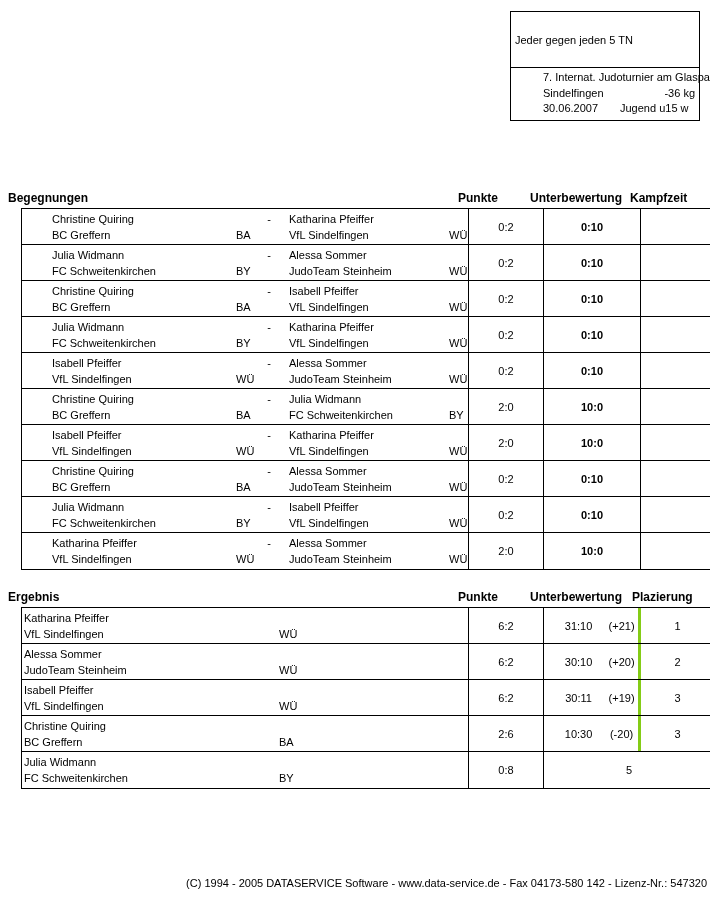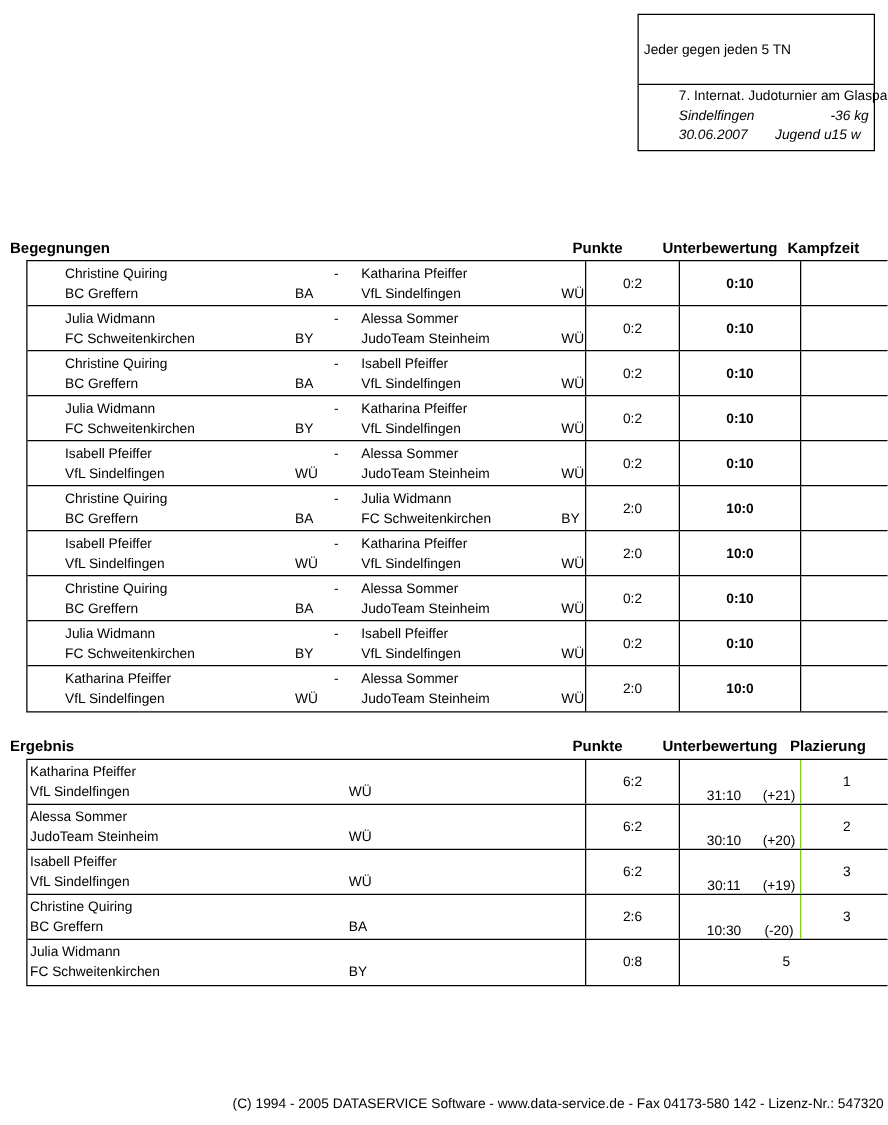--- a/index.html
+++ b/index.html
@@ -8,21 +8,21 @@
     background:#ffffff; color:#000000;
     font-family:"Liberation Sans", sans-serif; font-size:11px;
   }
 
   
   .header-box { position:absolute; left:510px; top:11px; width:190px;
     border:1px solid #000; background:#fff; box-sizing:border-box; }
   .hb-top { height:37px; border-bottom:1px solid #000; padding:3px 4px 0; box-sizing:border-box;margin-top:19px; }
   .hb-bottom { padding:2px 4px 3px;margin-left:28px; }
   .hb-line { line-height:15.5px; white-space:nowrap; }
-  .hb-flex { display:flex;font-style:italic; }
+  .hb-flex { display:flex; }
   .hb-loc { width:126px; }
   .hb-date { width:77px; }
 
   
   .label-row { position:absolute; left:0; width:710px; height:16px; }
   .lbl { position:absolute; top:0; font-weight:bold; font-size:12px; white-space:nowrap; }
   .lx-title { left:8px; }
   .lx-punkte { left:458px; }
   .lx-unterb { left:530px; }
   .lx-last { left:630px; }
@@ -32,21 +32,21 @@
   .table { position:absolute; left:8px; width:694px; border:1px solid #000; box-sizing:border-box;margin-left:13px; }
   .matches { top:208px; }
   .results { top:607px; }
   .b-row, .e-row { display:flex; height:36px; border-bottom:1px solid #000; box-sizing:border-box; }
   .b-row:last-child, .e-row:last-child { border-bottom:none; }
   .cell { box-sizing:border-box; }
   .names, .enames { width:447px; border-right:1px solid #000; padding-top:2px; overflow:hidden; }
   .punkte { width:75px; border-right:1px solid #000; display:flex; align-items:center; justify-content:center; }
   .unterb { width:97px; border-right:1px solid #000; display:flex; align-items:center; justify-content:center;font-weight:bold; }
   .kampf { flex:1; }
-  .unterb-split { width:97px; border-right:1px solid #84cc16; display:flex; align-items:flex-end; padding-left:8px; }
+  .unterb-split { width:97px; border-right:3px solid #84cc16; display:flex; align-items:center; padding-left:8px; }
   .ub-score { width:55px; text-align:center; }
   .ub-diff { width:34px; text-align:center; }
   .platz { flex:1; display:flex; align-items:center; justify-content:center; }
 
   .l1, .l2 { display:flex; height:16px; line-height:16px; white-space:nowrap; }
   .n1 { margin-left:30px; width:205px; }
   .dash { width:24px; text-align:center; }
   .n2 { margin-left:8px; }
   .c1 { margin-left:30px; width:184px; }
   .s1 { width:33px; }

